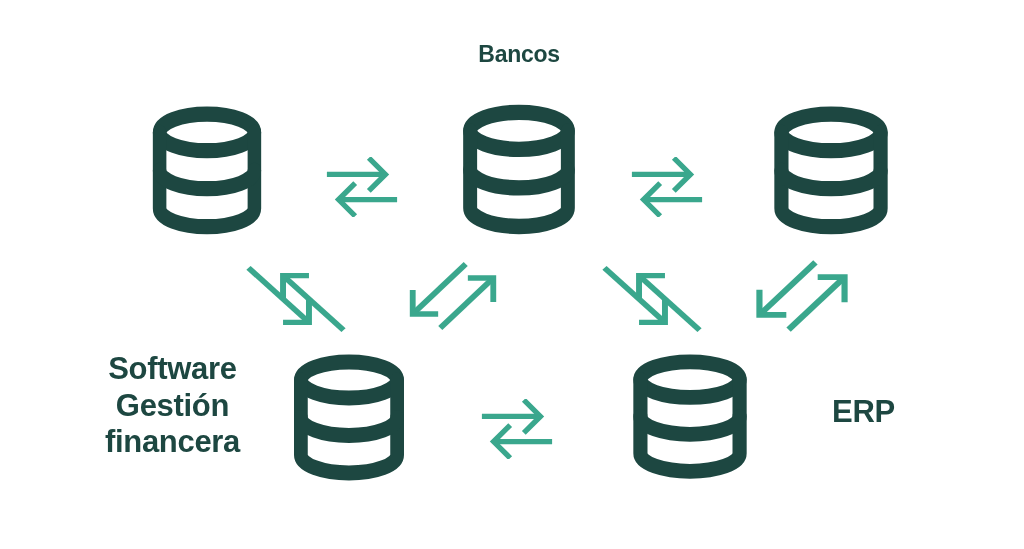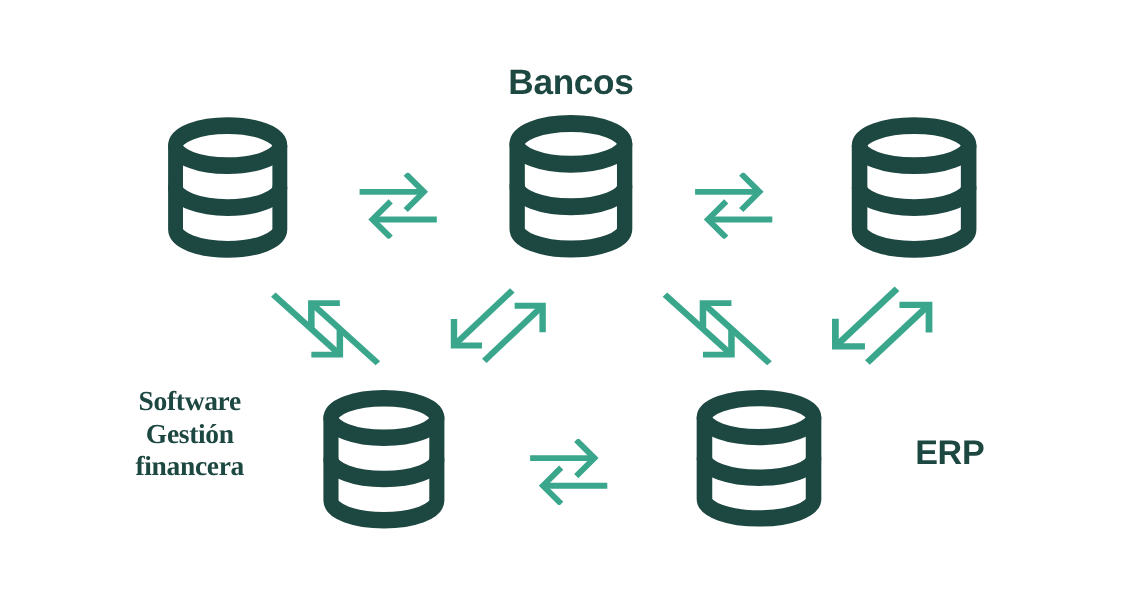--- a/index.html
+++ b/index.html
@@ -19,22 +19,22 @@
   .abs{position:absolute;}
   .db{color:var(--database-icon);}
   .arrow{color:var(--arrow);}
   .lbl{
     color:var(--label-text);
     font-weight:800;
     text-align:center;
     letter-spacing:-0.3px;
     line-height:1.18;
   }
-  .title{font-size:32px;margin-top:15px;}
-  .side-label{font-size:25px;font-family:Liberation Serif, serif;}
+  .title{font-size:23px;}
+  .side-label{font-size:31px;}
   .erp-label{font-size:31px;text-align:left;margin-left:32px;}
   .defs-holder{position:absolute;width:0;height:0;overflow:hidden;}
 </style>
 </head>
 <body>
 
 <div class="canvas">
 
   <svg class="defs-holder" aria-hidden="true">
     <defs>

